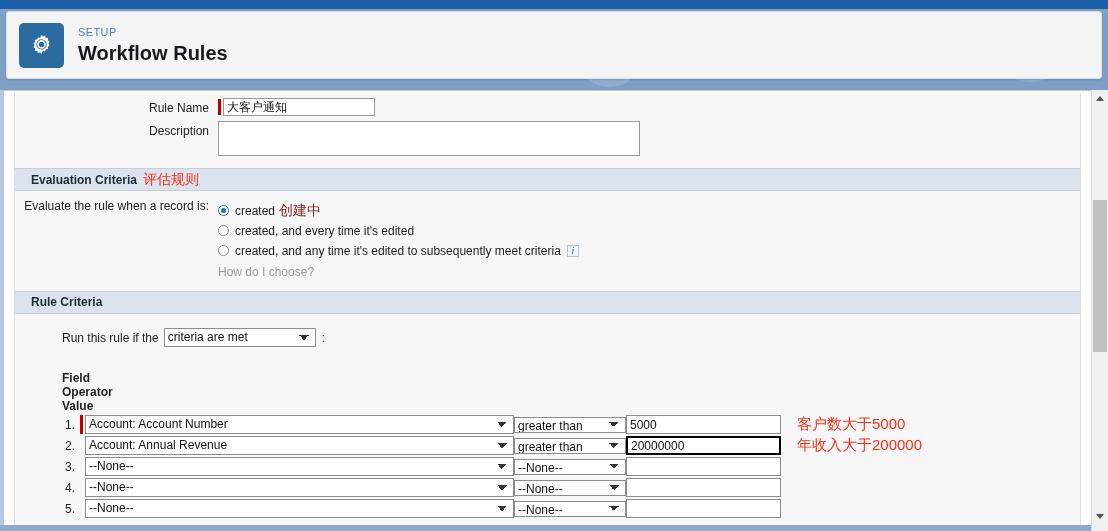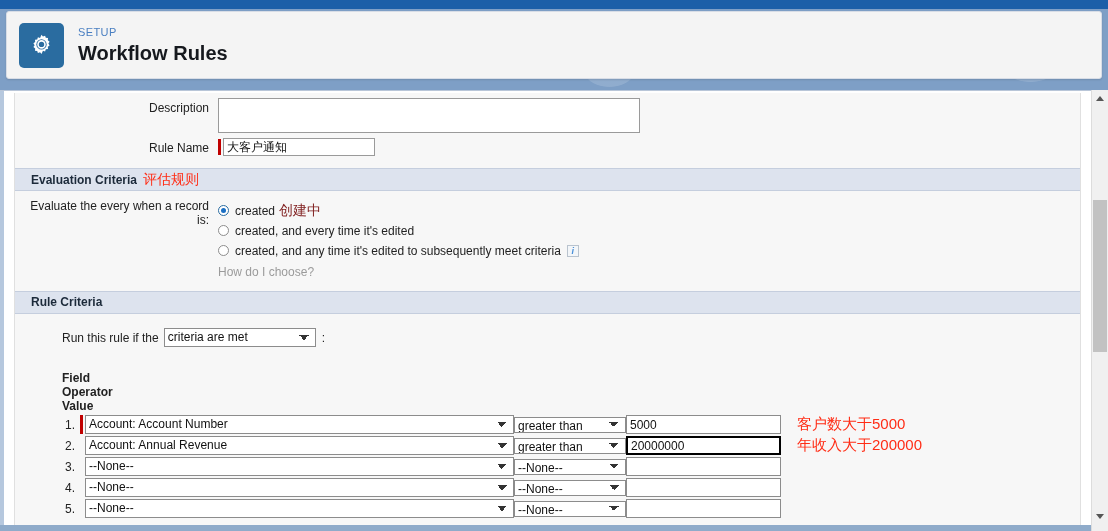--- a/index.html
+++ b/index.html
@@ -404,37 +404,37 @@
       <div class="header-title">Workflow Rules</div>
     </div>
   </div>
 
   <div class="content-wrap">
     <div class="left-rail"></div>
 
     <div class="panel">
 
       <div class="form-row">
-        <div class="form-label">Description</div>
-        <textarea class="desc-input" placeholder="" style=""></textarea>
-      </div>
-
-      <div class="form-row">
         <div class="form-label">Rule Name</div>
         <div>
           <span class="req-bar"></span><input class="inp rule-name-input" type="text" value="大客户通知" style="">
         </div>
       </div>
 
+      <div class="form-row">
+        <div class="form-label">Description</div>
+        <textarea class="desc-input" placeholder="" style=""></textarea>
+      </div>
+
       <div class="section-bar">
         <span>Evaluation Criteria</span><span class="cn-annot">评估规则</span>
       </div>
 
       <div class="form-row">
-        <div class="form-label">Evaluate the every when a record is:</div>
+        <div class="form-label">Evaluate the rule when a record is:</div>
         <div class="radio-block">
 
           <div class="radio-line">
             <span class="radio on"></span>
             <span>created</span>
             <span class="radio-cn">创建中</span>
           </div>
 
           <div class="radio-line">
             <span class="radio"></span>

